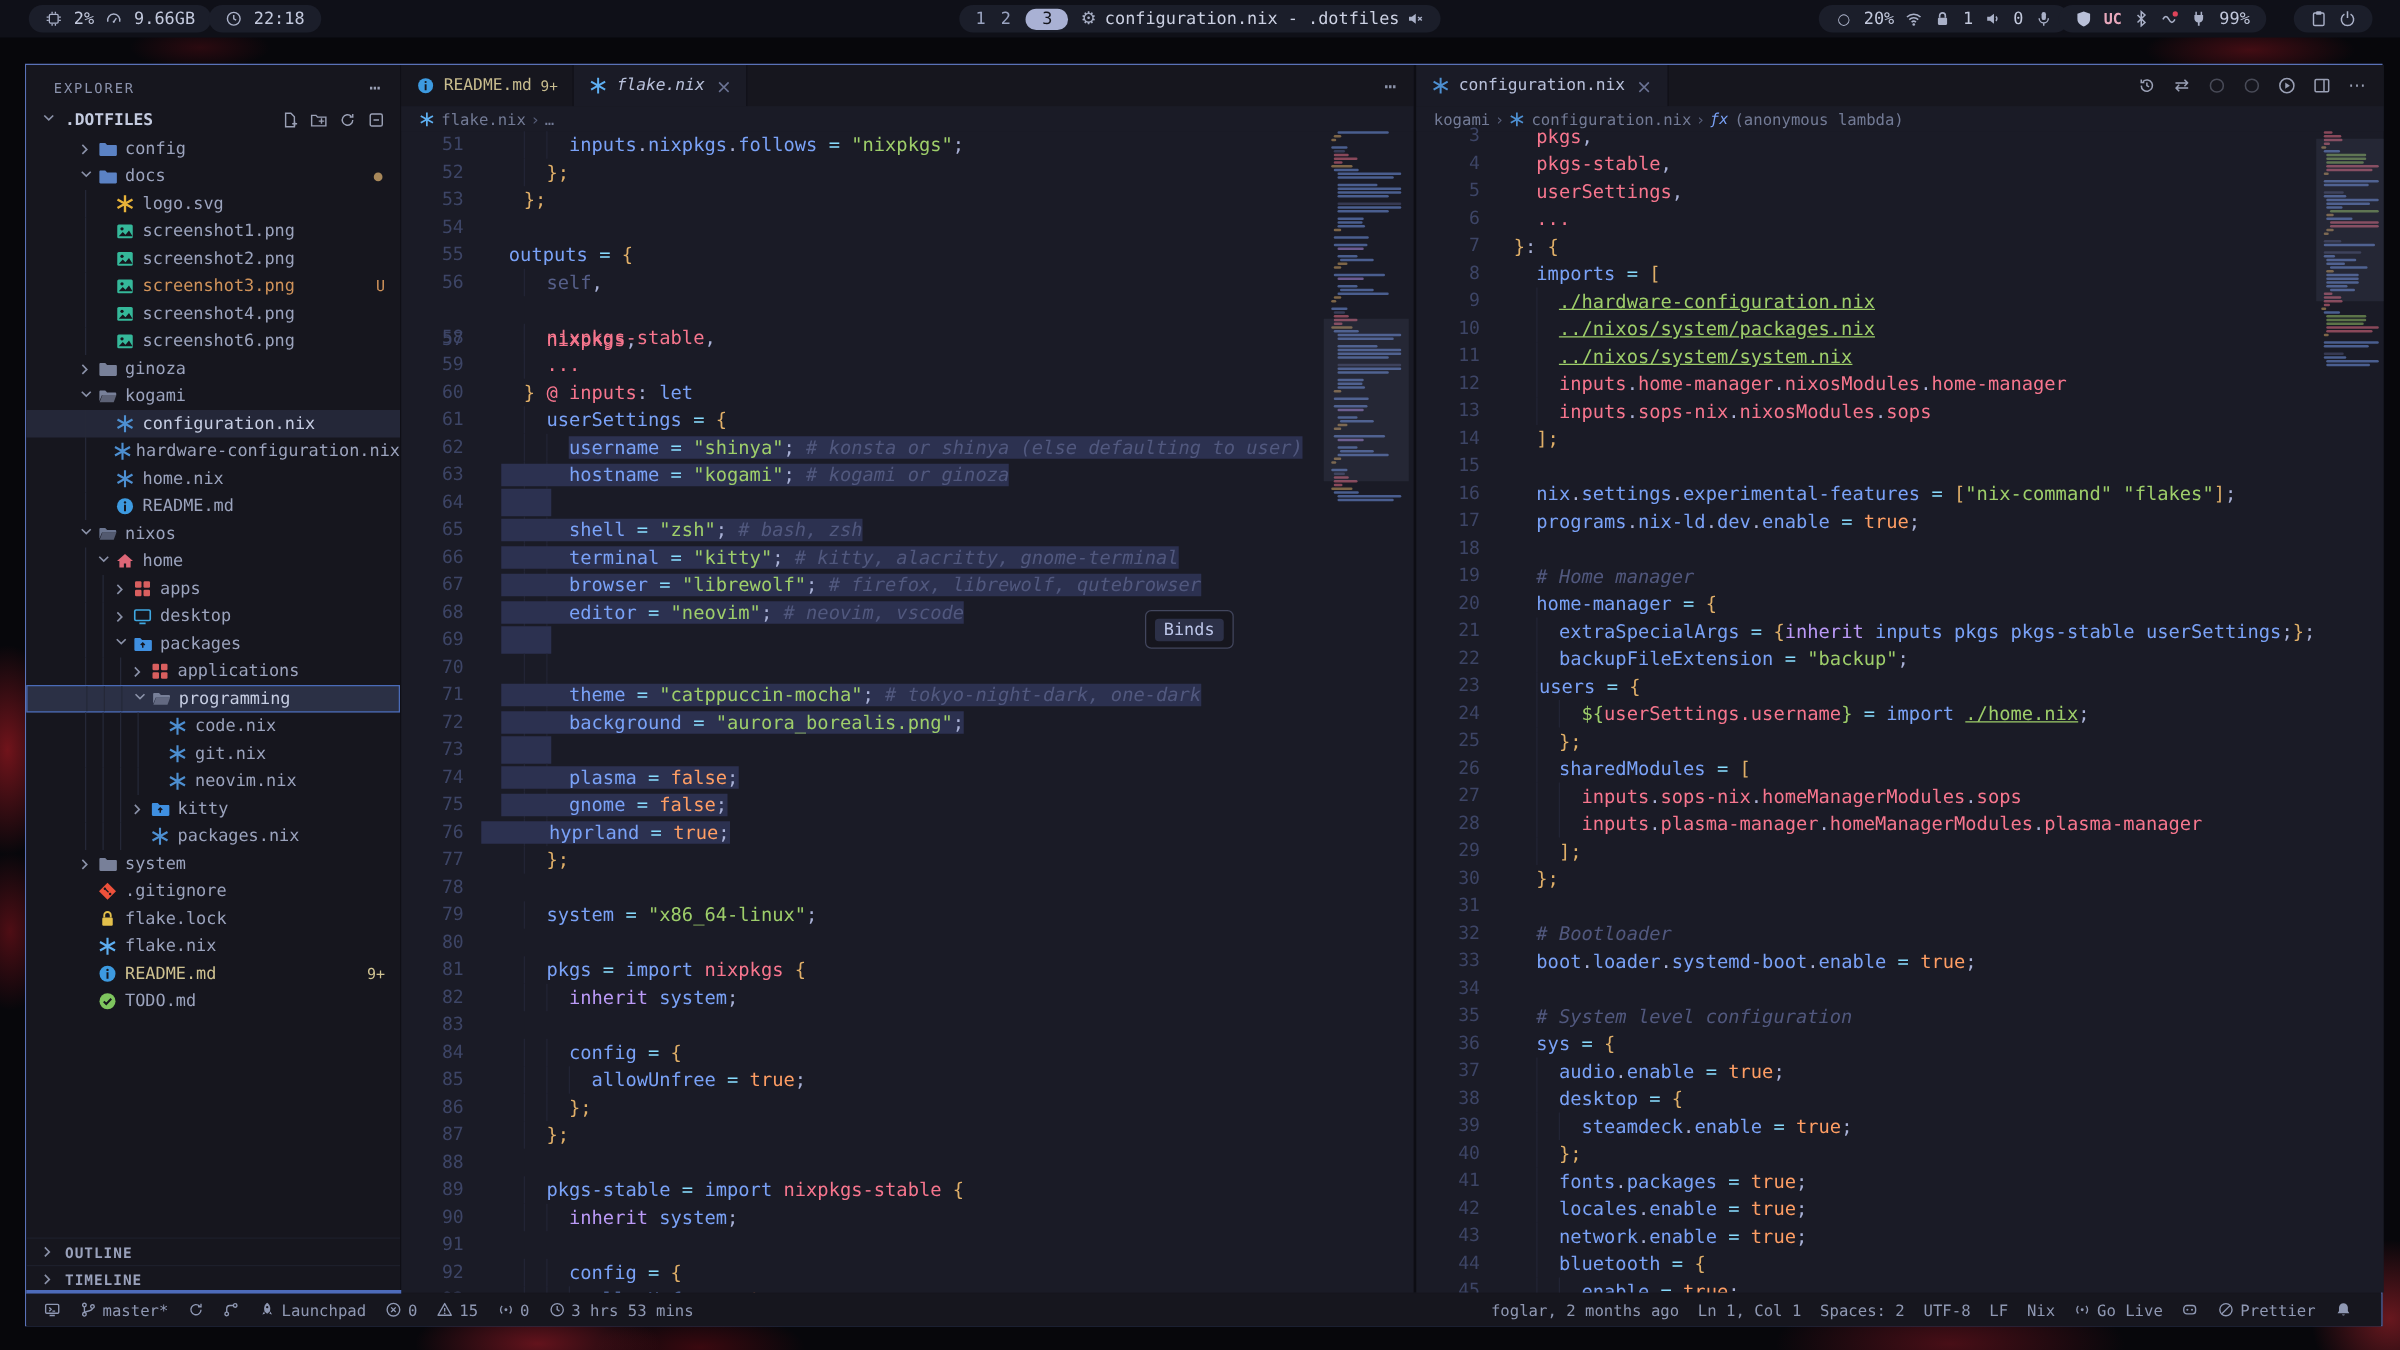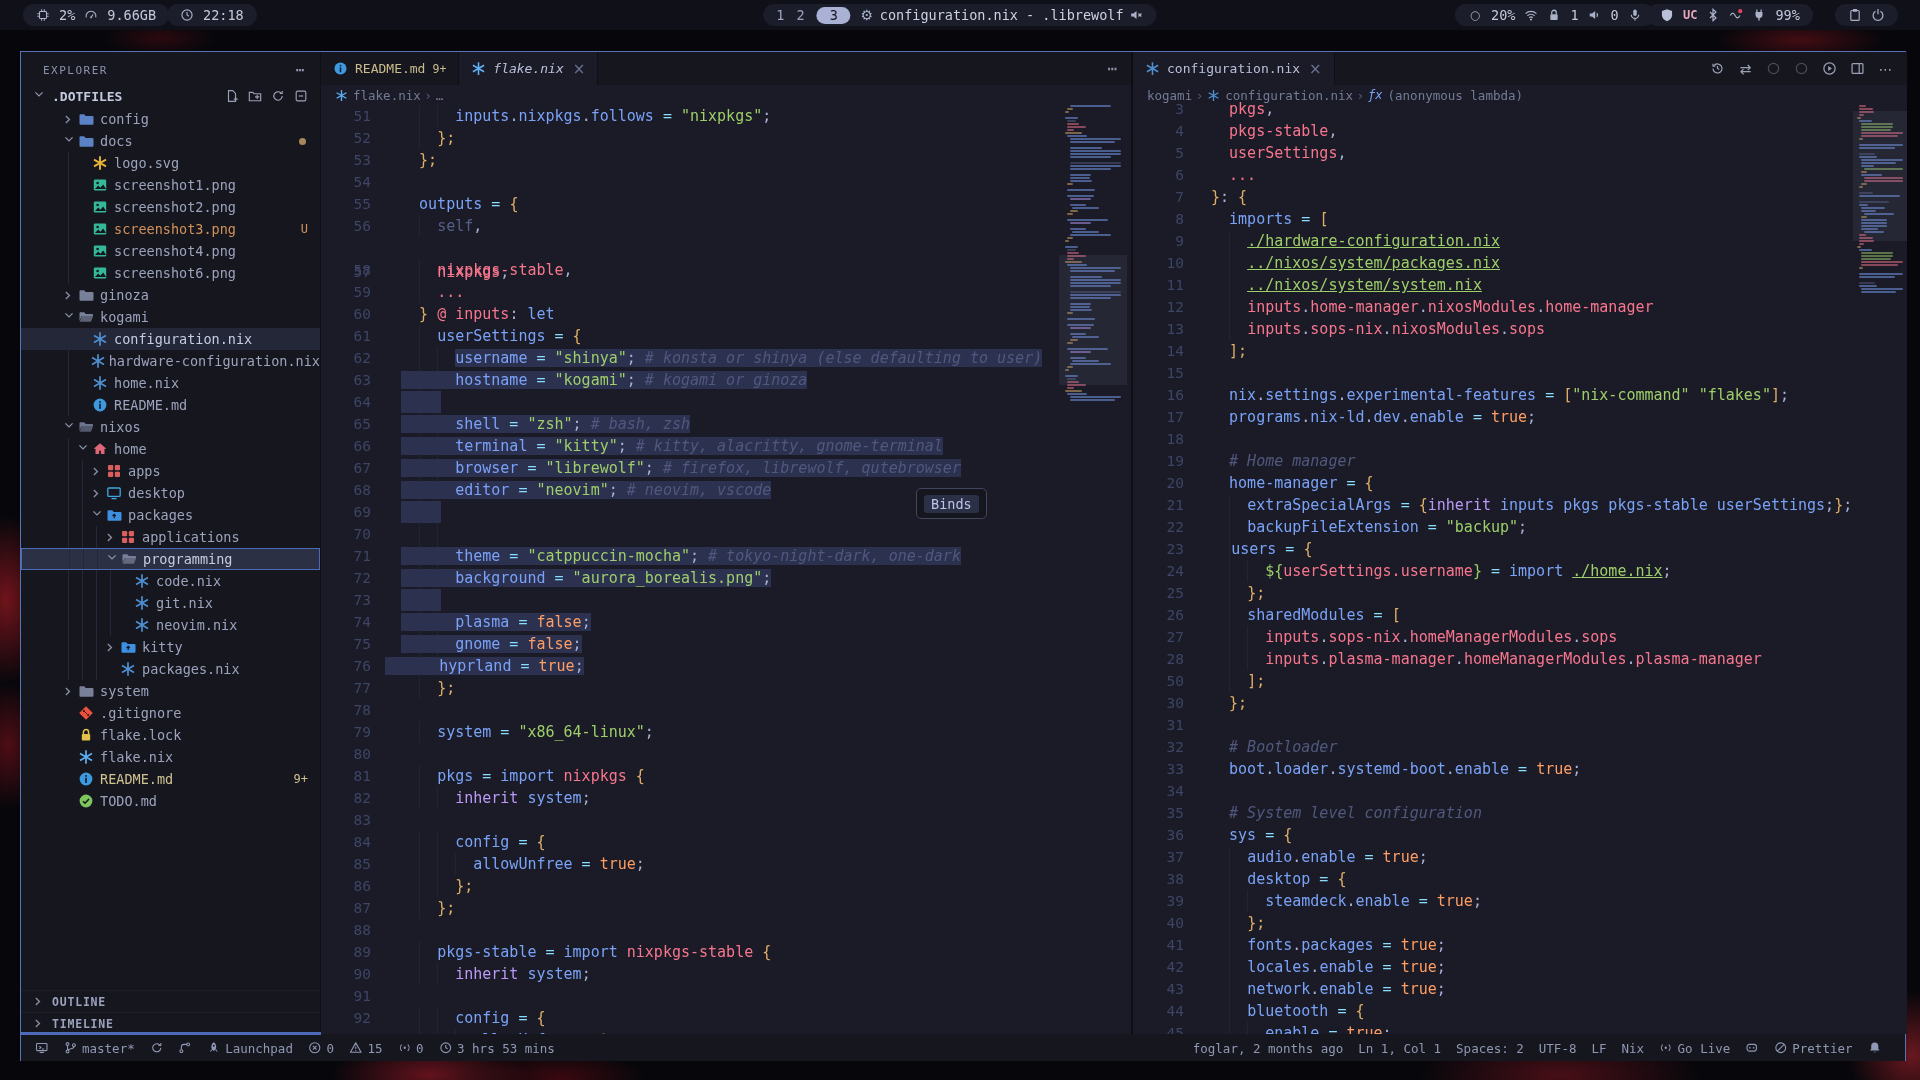--- a/index.html
+++ b/index.html
@@ -141,21 +141,21 @@
     <span>22:18</span>
   </div>
   <div class="pill" style="left:50%; transform:translateX(-50%)">
     <span id="ws">
         <span class="wsn">1</span>
         <span class="wsn">2</span>
         <span class="wsn act">3</span>
       </span>
     <span id="tb-title">
       <span class="icn tx">⚙</span>
-      <span>configuration.nix - .librewolf</span>
+      <span>configuration.nix - .dotfiles</span>
       <span class="icn" id="i-mute" style="color: rgb(170, 177, 200);">
           <svg viewBox="0 0 16 16">
             <path d="M2 6.2h2.6L8.2 3.4v9.2L4.6 9.8H2z" fill="currentColor"></path>
             <path d="M10.3 6.3l3.4 3.4M13.7 6.3l-3.4 3.4" stroke="currentColor" stroke-width="1.3"></path>
           </svg>
         </span>
     </span>
   </div>
   <div class="pill" style="left:1455px">
     <span class="icn tx" style="font-size:12px">○</span>
@@ -836,21 +836,21 @@
         </span>
         <span>flake.nix</span>
         <span class="sep">›</span>
         <span>…</span>
       </div>
     <div id="code1">
         <div class="cline" style="top: 53px;"><i class="cguide" style="left: 98.06px;"></i><i class="cguide" style="left: 116.12px;"></i><span class="lnum" style="width: 50px;">51</span><span class="ltext" style="left: 80px;">      <span class="tk b">inputs</span><span class="tk m">.</span><span class="tk b">nixpkgs</span><span class="tk m">.</span><span class="tk b">follows</span><span class="tk k"> = </span><span class="tk g">"nixpkgs"</span><span class="tk m">;</span></span></div>
         <div class="cline" style="top: 75px;"><i class="cguide" style="left: 98.06px;"></i><span class="lnum" style="width: 50px;">52</span><span class="ltext" style="left: 80px;">    <span class="tk y">};</span></span></div>
         <div class="cline" style="top: 97px;"><span class="lnum" style="width: 50px;">53</span><span class="ltext" style="left: 80px;">  <span class="tk y">};</span></span></div>
         <div class="cline" style="top: 119px;"><span class="lnum" style="width: 50px;">54</span><span class="ltext" style="left: 80px;"></span></div>
-        <div class="cline" style="top: 141px;"><span class="lnum" style="width: 50px;">55</span><span class="ltext" style="left: 80px; text-align: right;">  <span class="tk b">outputs</span><span class="tk k"> = </span><span class="tk y">{</span></span></div>
+        <div class="cline" style="top: 141px;"><span class="lnum" style="width: 50px;">55</span><span class="ltext" style="left: 68px; text-align: right;">  <span class="tk b">outputs</span><span class="tk k"> = </span><span class="tk y">{</span></span></div>
         <div class="cline" style="top: 163px;"><i class="cguide" style="left: 98.06px;"></i><span class="lnum" style="width: 50px;">56</span><span class="ltext" style="left: 80px;">    <span class="tk d">self</span><span class="tk m">,</span></span></div>
         <div class="cline" style="top: 185px; margin-top: 24px;"><i class="cguide" style="left: 98.06px;"></i><span class="lnum" style="width: 50px;">57</span><span class="ltext" style="left: 80px;">    <span class="tk p">nixpkgs</span><span class="tk m">,</span></span></div>
         <div class="cline" style="top: 207px;"><i class="cguide" style="left: 98.06px;"></i><span class="lnum" style="width: 50px;">58</span><span class="ltext" style="left: 80px;">    <span class="tk p">nixpkgs-stable</span><span class="tk m">,</span></span></div>
         <div class="cline" style="top: 229px;"><i class="cguide" style="left: 98.06px;"></i><span class="lnum" style="width: 50px;">59</span><span class="ltext" style="left: 80px;">    <span class="tk p">...</span></span></div>
         <div class="cline" style="top: 251px;"><span class="lnum" style="width: 50px;">60</span><span class="ltext" style="left: 80px;">  <span class="tk y">}</span><span class="tk w"> </span><span class="tk p">@</span><span class="tk w"> </span><span class="tk p">inputs</span><span class="tk m">:</span><span class="tk b"> let</span></span></div>
         <div class="cline" style="top: 273px;"><i class="cguide" style="left: 98.06px;"></i><span class="lnum" style="width: 50px;">61</span><span class="ltext" style="left: 80px;">    <span class="tk b">userSettings</span><span class="tk k"> = </span><span class="tk y">{</span></span></div>
         <div class="cline" style="top: 295px;"><i class="cguide" style="left: 98.06px;"></i><i class="cguide" style="left: 116.12px;"></i><span class="lnum" style="width: 50px;">62</span><span class="ltext" style="left: 80px;">      <span class="sel"><span class="tk b">username</span><span class="tk k"> = </span><span class="tk g">"shinya"</span><span class="tk m">; </span><span class="tk c"># konsta or shinya (else defaulting to user)</span></span></span></div>
         <div class="cline" style="top: 317px;"><i class="cguide" style="left: 98.06px;"></i><i class="cguide" style="left: 116.12px;"></i><span class="lnum" style="width: 50px;">63</span><span class="ltext" style="left: 80px;"><span class="sel">      <span class="tk b">hostname</span><span class="tk k"> = </span><span class="tk g">"kogami"</span><span class="tk m">; </span><span class="tk c"># kogami or ginoza</span></span></span></div>
         <div class="cline" style="top: 339px;"><span class="lnum" style="width: 50px;">64</span><span class="ltext" style="left: 80px;"><span class="selblock"></span></span></div>
         <div class="cline" style="top: 361px;"><i class="cguide" style="left: 98.06px;"></i><i class="cguide" style="left: 116.12px;"></i><span class="lnum" style="width: 50px;">65</span><span class="ltext" style="left: 80px;"><span class="sel">      <span class="tk b">shell</span><span class="tk k"> = </span><span class="tk g">"zsh"</span><span class="tk m">; </span><span class="tk c"># bash, zsh</span></span></span></div>
@@ -1048,21 +1048,21 @@
         <div class="cline" style="top: 398px;"><span class="lnum" style="width: 51px;">19</span><span class="ltext" style="left: 78px;">  <span class="tk c"># Home manager</span></span></div>
         <div class="cline" style="top: 420px;"><span class="lnum" style="width: 51px;">20</span><span class="ltext" style="left: 78px;">  <span class="tk b">home-manager</span><span class="tk k"> = </span><span class="tk y">{</span></span></div>
         <div class="cline" style="top: 442px;"><i class="cguide" style="left: 96.06px;"></i><span class="lnum" style="width: 51px;">21</span><span class="ltext" style="left: 78px;">    <span class="tk b">extraSpecialArgs</span><span class="tk k"> = </span><span class="tk y">{</span><span class="tk u">inherit</span><span class="tk b"> inputs pkgs pkgs-stable userSettings</span><span class="tk m">;</span><span class="tk y">}</span><span class="tk m">;</span></span></div>
         <div class="cline" style="top: 464px;"><i class="cguide" style="left: 96.06px;"></i><span class="lnum" style="width: 51px;">22</span><span class="ltext" style="left: 78px;">    <span class="tk b">backupFileExtension</span><span class="tk k"> = </span><span class="tk g">"backup"</span><span class="tk m">;</span></span></div>
         <div class="cline" style="top: 486px;"><i class="cguide" style="left: 96.06px;"></i><span class="lnum" style="width: 51px;">23</span><span class="ltext" style="left: 62px; text-align: center;">    <span class="tk b">users</span><span class="tk k"> = </span><span class="tk y">{</span></span></div>
         <div class="cline" style="top: 508px;"><i class="cguide" style="left: 96.06px;"></i><i class="cguide" style="left: 114.12px;"></i><span class="lnum" style="width: 51px;">24</span><span class="ltext" style="left: 78px;">      <span class="tk g">${</span><span class="tk p">userSettings.username</span><span class="tk g">}</span><span class="tk k"> = </span><span class="tk b">import</span><span class="tk w"> </span><span class="tk l">./home.nix</span><span class="tk m">;</span></span></div>
         <div class="cline" style="top: 530px;"><i class="cguide" style="left: 96.06px;"></i><span class="lnum" style="width: 51px;">25</span><span class="ltext" style="left: 78px;">    <span class="tk y">};</span></span></div>
         <div class="cline" style="top: 552px;"><i class="cguide" style="left: 96.06px;"></i><span class="lnum" style="width: 51px;">26</span><span class="ltext" style="left: 78px;">    <span class="tk b">sharedModules</span><span class="tk k"> = </span><span class="tk y">[</span></span></div>
         <div class="cline" style="top: 574px;"><i class="cguide" style="left: 96.06px;"></i><i class="cguide" style="left: 114.12px;"></i><span class="lnum" style="width: 51px;">27</span><span class="ltext" style="left: 78px;">      <span class="tk p">inputs</span><span class="tk m">.</span><span class="tk p">sops-nix</span><span class="tk m">.</span><span class="tk p">homeManagerModules</span><span class="tk m">.</span><span class="tk p">sops</span></span></div>
         <div class="cline" style="top: 596px;"><i class="cguide" style="left: 96.06px;"></i><i class="cguide" style="left: 114.12px;"></i><span class="lnum" style="width: 51px;">28</span><span class="ltext" style="left: 78px;">      <span class="tk p">inputs</span><span class="tk m">.</span><span class="tk p">plasma-manager</span><span class="tk m">.</span><span class="tk p">homeManagerModules</span><span class="tk m">.</span><span class="tk p">plasma-manager</span></span></div>
-        <div class="cline" style="top: 618px;"><i class="cguide" style="left: 96.06px;"></i><span class="lnum" style="width: 51px;">50</span><span class="ltext" style="left: 78px;">    <span class="tk y">];</span></span></div>
+        <div class="cline" style="top: 618px;"><i class="cguide" style="left: 96.06px;"></i><span class="lnum" style="width: 51px;">29</span><span class="ltext" style="left: 78px;">    <span class="tk y">];</span></span></div>
         <div class="cline" style="top: 640px;"><span class="lnum" style="width: 51px;">30</span><span class="ltext" style="left: 78px;">  <span class="tk y">};</span></span></div>
         <div class="cline" style="top: 662px;"><span class="lnum" style="width: 51px;">31</span><span class="ltext" style="left: 78px;"></span></div>
         <div class="cline" style="top: 684px;"><span class="lnum" style="width: 51px;">32</span><span class="ltext" style="left: 78px;">  <span class="tk c"># Bootloader</span></span></div>
         <div class="cline" style="top: 706px;"><span class="lnum" style="width: 51px;">33</span><span class="ltext" style="left: 78px;">  <span class="tk b">boot</span><span class="tk m">.</span><span class="tk b">loader</span><span class="tk m">.</span><span class="tk b">systemd-boot</span><span class="tk m">.</span><span class="tk b">enable</span><span class="tk k"> = </span><span class="tk o">true</span><span class="tk m">;</span></span></div>
         <div class="cline" style="top: 728px;"><span class="lnum" style="width: 51px;">34</span><span class="ltext" style="left: 78px;"></span></div>
         <div class="cline" style="top: 750px;"><span class="lnum" style="width: 51px;">35</span><span class="ltext" style="left: 78px;">  <span class="tk c"># System level configuration</span></span></div>
         <div class="cline" style="top: 772px;"><span class="lnum" style="width: 51px;">36</span><span class="ltext" style="left: 78px;">  <span class="tk b">sys</span><span class="tk k"> = </span><span class="tk y">{</span></span></div>
         <div class="cline" style="top: 794px;"><i class="cguide" style="left: 96.06px;"></i><span class="lnum" style="width: 51px;">37</span><span class="ltext" style="left: 78px;">    <span class="tk b">audio</span><span class="tk m">.</span><span class="tk b">enable</span><span class="tk k"> = </span><span class="tk o">true</span><span class="tk m">;</span></span></div>
         <div class="cline" style="top: 816px;"><i class="cguide" style="left: 96.06px;"></i><span class="lnum" style="width: 51px;">38</span><span class="ltext" style="left: 78px;">    <span class="tk b">desktop</span><span class="tk k"> = </span><span class="tk y">{</span></span></div>
         <div class="cline" style="top: 838px;"><i class="cguide" style="left: 96.06px;"></i><i class="cguide" style="left: 114.12px;"></i><span class="lnum" style="width: 51px;">39</span><span class="ltext" style="left: 78px;">      <span class="tk b">steamdeck</span><span class="tk m">.</span><span class="tk b">enable</span><span class="tk k"> = </span><span class="tk o">true</span><span class="tk m">;</span></span></div>

